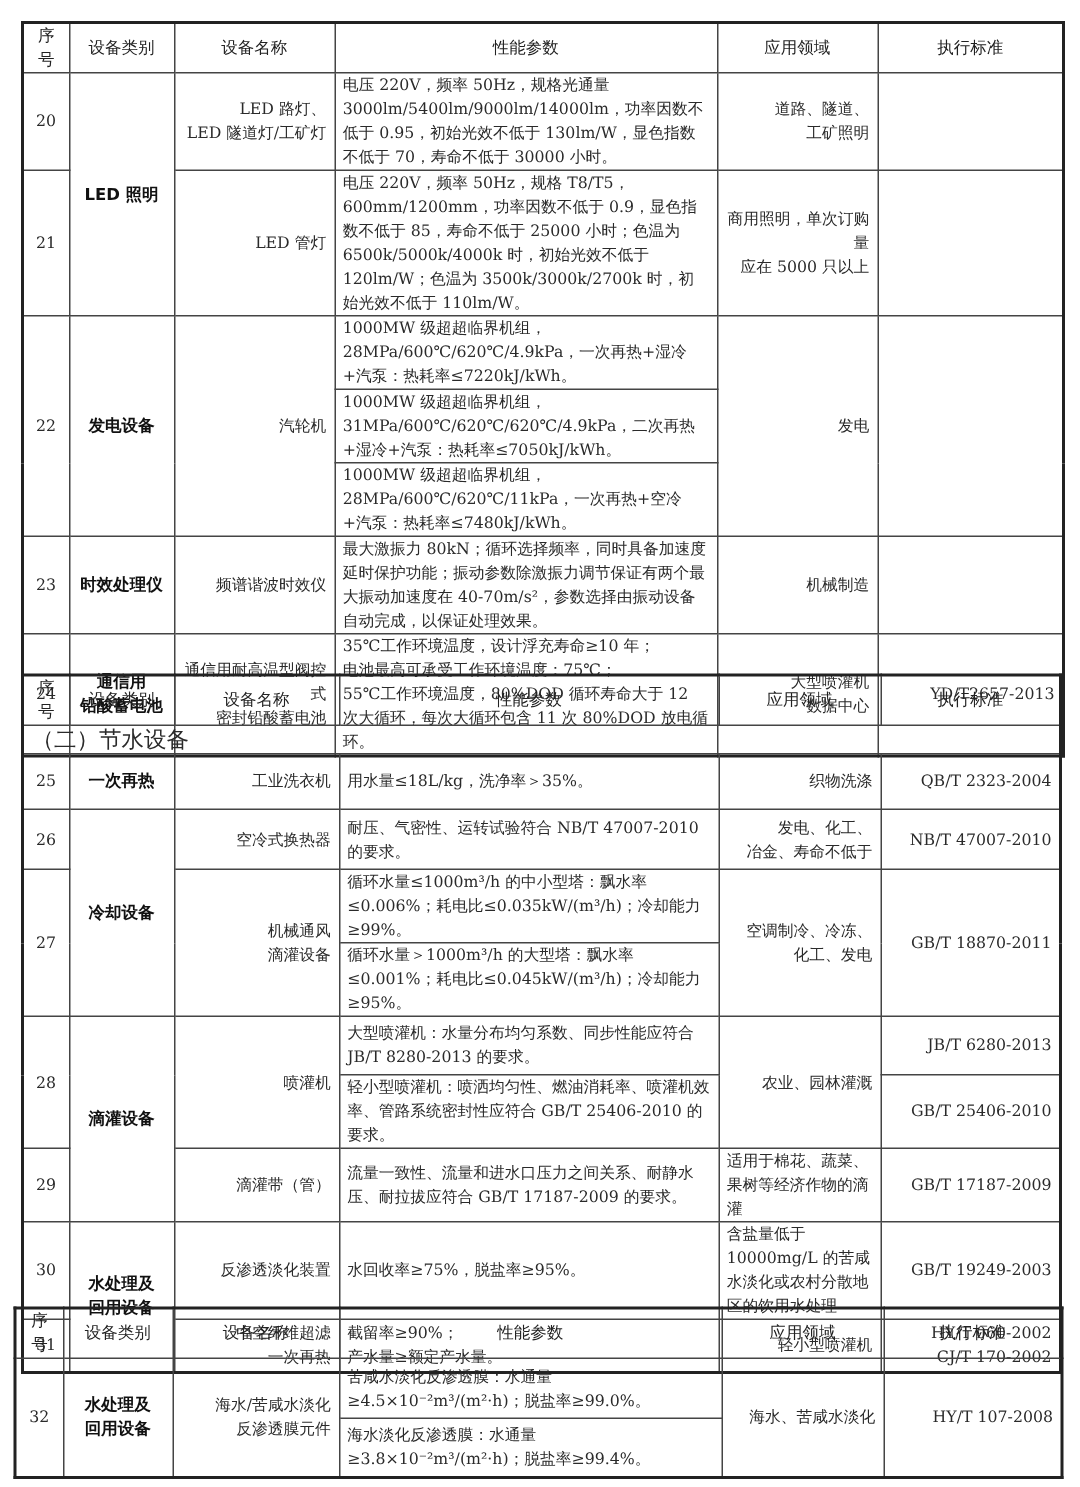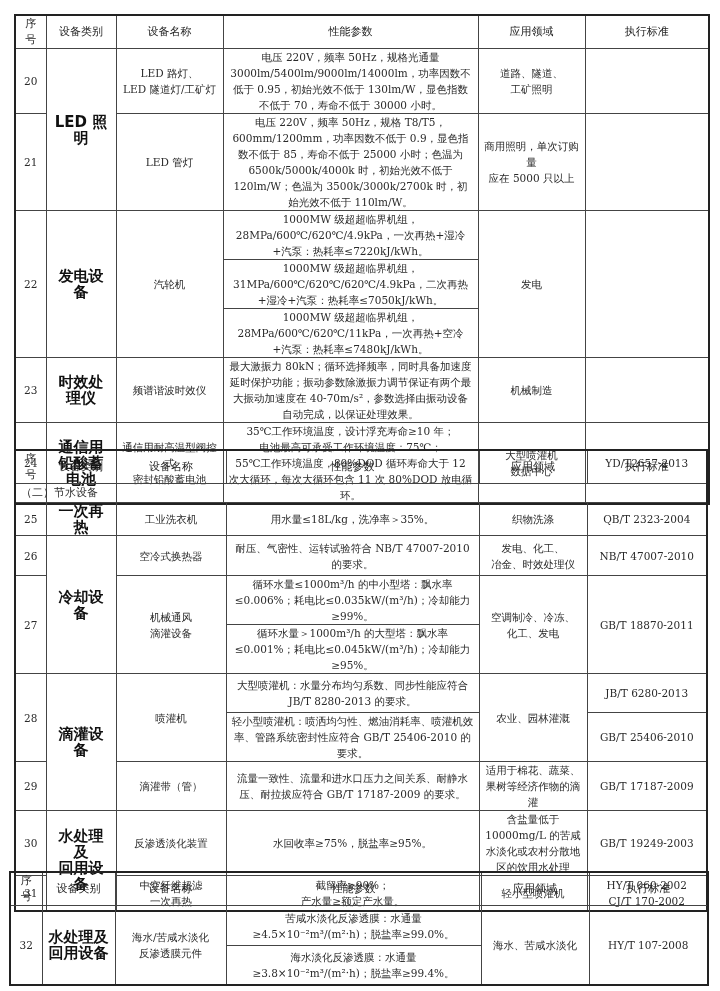--- a/index.html
+++ b/index.html
@@ -1,23 +1,23 @@
 <!DOCTYPE html>
 <html><head>
 <meta charset="utf-8">
 <style>
   html,body{margin:0;padding:0;background:#ffffff;}
   body{width:720px;height:991px;position:relative;overflow:hidden;font-family:"DejaVu Serif","Liberation Serif",serif;color:#2a2a2a;}
   table{position:absolute;border-collapse:collapse;table-layout:fixed;border:2px solid #222;}
   td,th{border:1px solid #444;padding:0 5px;font-size:10.5px;line-height:16px;vertical-align:middle;font-weight:normal;}
   th{font-family:"DejaVu Sans","Liberation Sans",sans-serif;font-size:11px;text-align:center;color:#222;}
-  td.c{text-align:center;margin-left:26px;}
-  td.l{text-align:center;}
-  td.cat{font-family:"DejaVu Sans","Liberation Sans",sans-serif;font-weight:bold;text-align:center;font-size:15px;color:#111;}
-  td.sec{font-family:"DejaVu Sans","Liberation Sans",sans-serif;text-align:left;font-size:11px;}
+  td.c{text-align:right;margin-left:26px;}
+  td.l{text-align:left;}
+  td.cat{font-family:"DejaVu Sans","Liberation Sans",sans-serif;font-weight:bold;text-align:center;font-size:11px;color:#111;}
+  td.sec{font-family:"DejaVu Sans","Liberation Sans",sans-serif;text-align:left;font-size:15px;}
   td.num{text-align:center;}
   .ml{white-space:pre-line;}
 </style>
 </head>
 <body>
 
 <table style="left:14px;top:14px;width:694px;">
   <colgroup>
       <col style="width:31px">
       <col style="width:70px">
@@ -105,35 +105,35 @@
     <th>序号</th>
     <th>设备类别</th>
     <th>设备名称</th>
     <th>性能参数</th>
     <th>应用领域</th>
     <th>执行标准</th>
   </tr>
   <tr style="height:19px">
     <td class="sec" colspan="6">（二）节水设备</td>
   </tr>
-  <tr style="height:21px">
+  <tr style="height:37px">
     <td class="num">25</td>
     <td class="cat">一次再热</td>
     <td class="c">工业洗衣机</td>
     <td class="l">用水量≤18L/kg，洗净率＞35%。</td>
     <td class="c">织物洗涤</td>
     <td class="c">QB/T 2323-2004</td>
   </tr>
   <tr style="height:40px">
     <td class="num">26</td>
     <td class="cat" rowspan="3">冷却设备</td>
     <td class="c">空冷式换热器</td>
     <td class="l">耐压、气密性、运转试验符合 NB/T 47007-2010 的要求。</td>
     <td class="c ml">发电、化工、
-冶金、时效处理仪</td>
+冶金、寿命不低于</td>
     <td class="c">NB/T 47007-2010</td>
   </tr>
   <tr style="height:36px">
     <td class="num" rowspan="2">27</td>
     <td class="c ml" rowspan="2">机械通风
 滴灌设备</td>
     <td class="l">循环水量≤1000m³/h 的中小型塔：飘水率≤0.006%；耗电比≤0.035kW/(m³/h)；冷却能力≥99%。</td>
     <td class="c ml" rowspan="2">空调制冷、冷冻、
 化工、发电</td>
     <td class="c" rowspan="2">GB/T 18870-2011</td>

